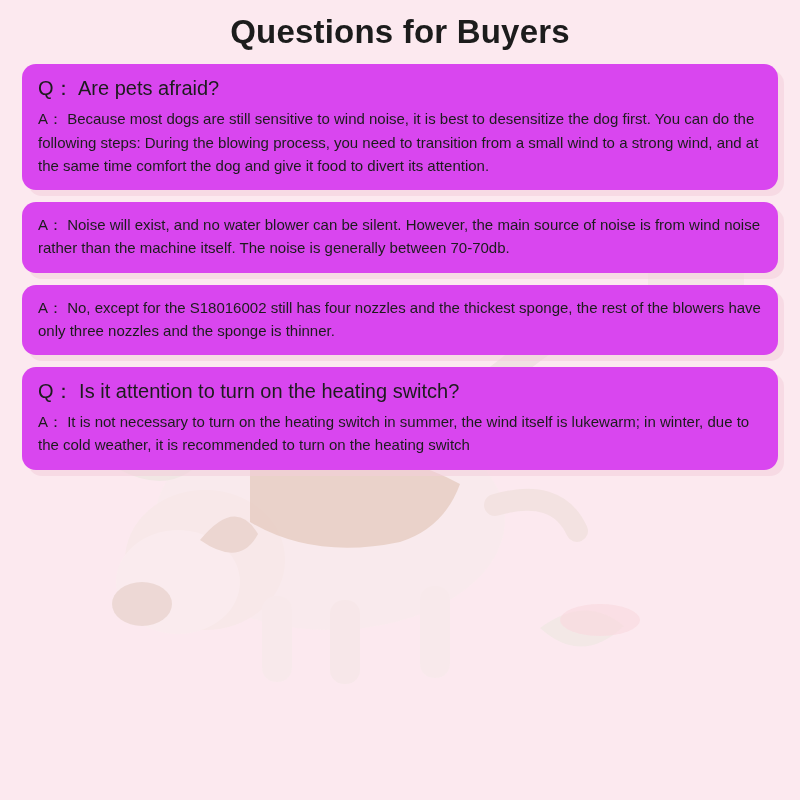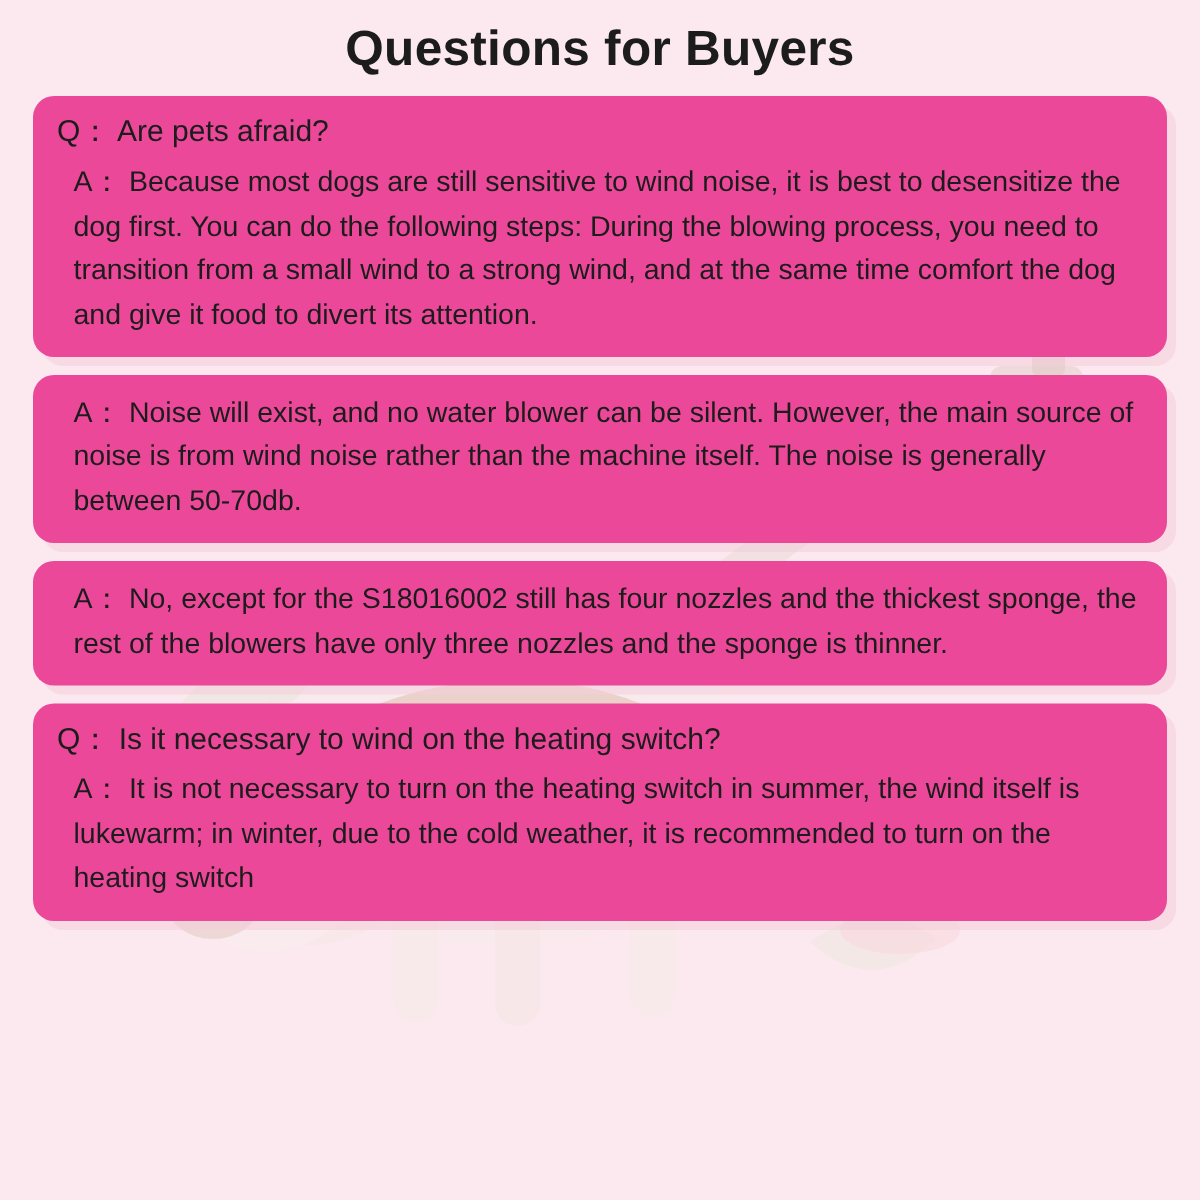--- a/index.html
+++ b/index.html
@@ -45,21 +45,21 @@
   }
 
   .qa-list {
     display: flex;
     flex-direction: column;
     gap: 12px;
   }
 
   .qa-card {
     position: relative;
-    background: #ec4899;
+    background: #d946ef;
     border-radius: 14px;
     padding: 11px 16px 13px 16px;
     box-sizing: border-box;
   }
   
   .qa-card::after {
     content: "";
     position: absolute;
     left: 6px;
     right: -6px;
@@ -72,24 +72,23 @@
 
   .q-line {
     font-size: 20px;
     color: #1c1c1c;
     line-height: 1.35;
     margin-bottom: 5px;
     font-weight: 400;
   }
 
   .a-line {
-    font-size: 19px;
+    font-size: 15px;
     color: #1c1c1c;
     line-height: 1.55;
-    margin-left: 11px;
   }
 
   .q-small {
     font-size: 19.5px;
   }
 </style>
 </head>
 <body>
 
 <svg class="bg-art" viewBox="0 0 800 800" xmlns="http://www.w3.org/2000/svg">
@@ -128,26 +127,26 @@
   <div class="page-title">Questions for Buyers</div>
 
   <div class="qa-list">
 
     <div class="qa-card">
       <div class="q-line">Q： Are pets afraid?</div>
       <div class="a-line">A： Because most dogs are still sensitive to wind noise, it is best to desensitize the dog first. You can do the following steps: During the blowing process, you need to transition from a small wind to a strong wind, and at the same time comfort the dog and give it food to divert its attention.</div>
     </div>
 
     <div class="qa-card">
-      <div class="a-line">A： Noise will exist, and no water blower can be silent. However, the main source of noise is from wind noise rather than the machine itself. The noise is generally between 50-70db.</div>
+      <div class="a-line">A： Noise will exist, and no water blower can be silent. However, the main source of noise is from wind noise rather than the machine itself. The noise is generally between 70-70db.</div>
     </div>
 
     <div class="qa-card">
       <div class="a-line">A： No, except for the S18016002 still has four nozzles and the thickest sponge, the rest of the blowers have only three nozzles and the sponge is thinner.</div>
     </div>
 
     <div class="qa-card">
-      <div class="q-line">Q： Is it necessary to wind on the heating switch?</div>
+      <div class="q-line">Q： Is it attention to turn on the heating switch?</div>
       <div class="a-line">A： It is not necessary to turn on the heating switch in summer, the wind itself is lukewarm; in winter, due to the cold weather, it is recommended to turn on the heating switch</div>
     </div>
 
   </div>
 </div>
 
 </body></html>

